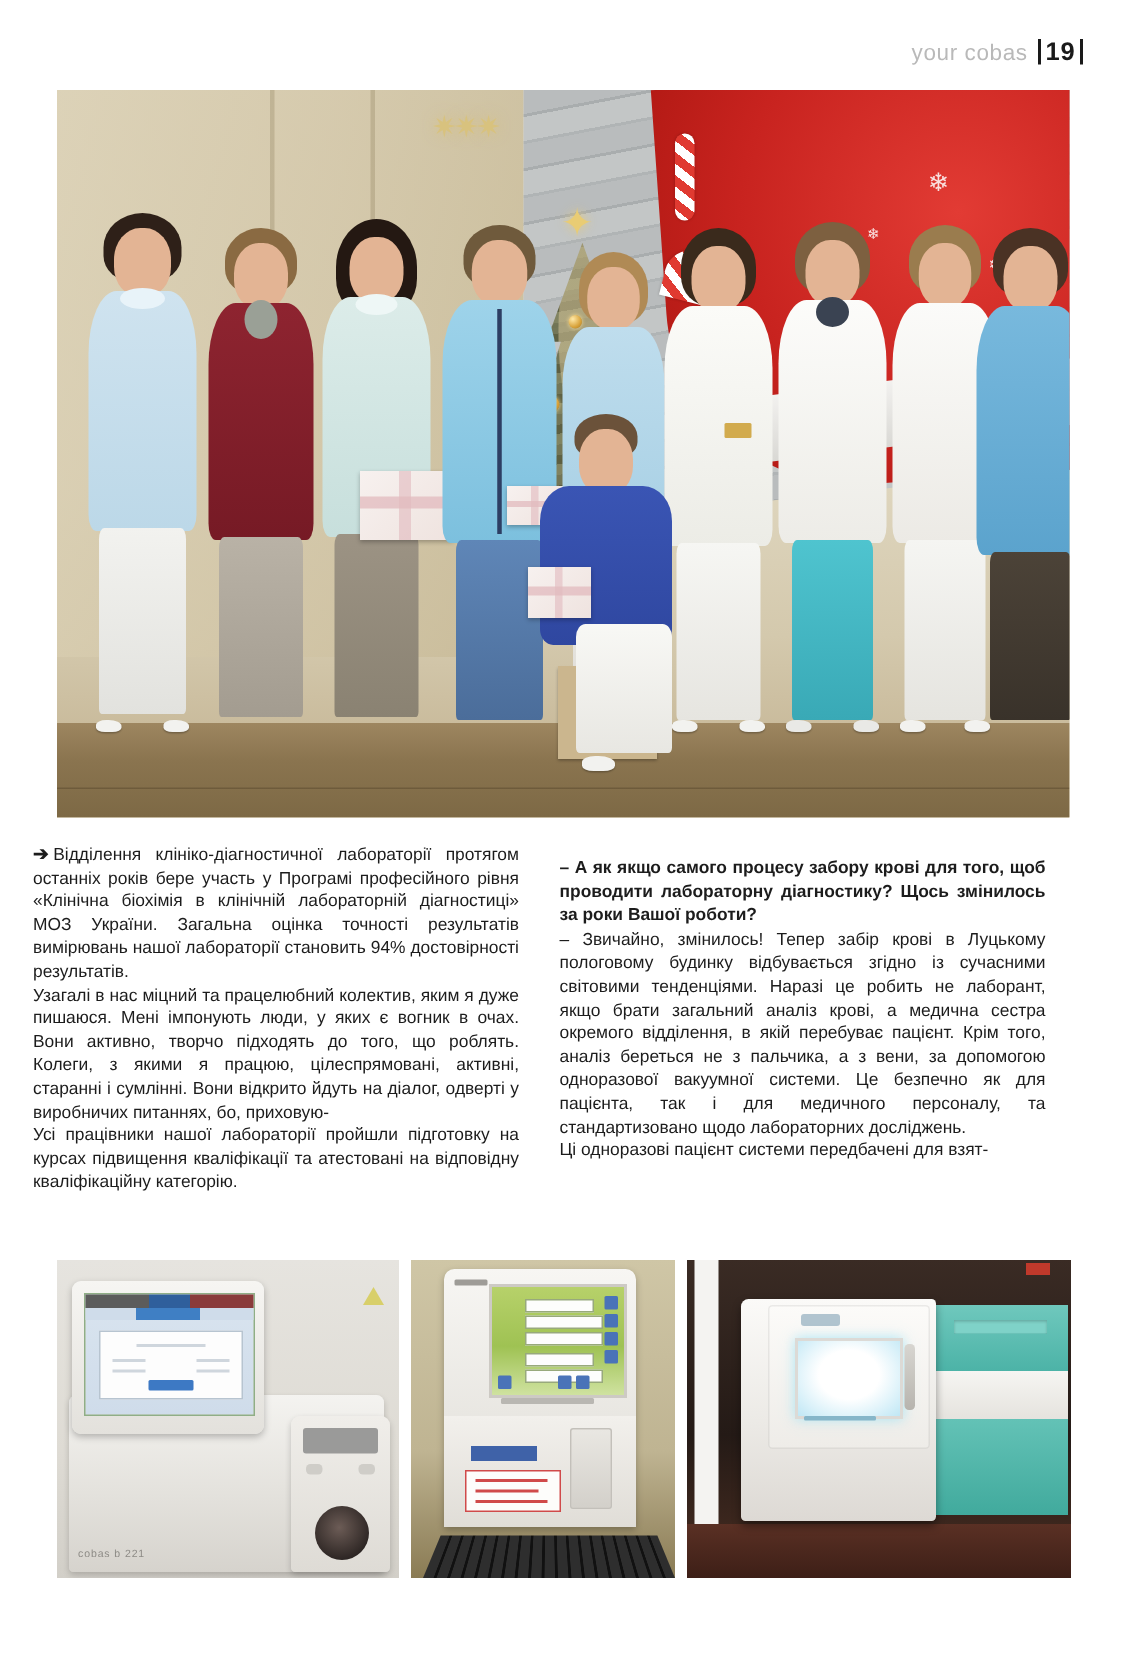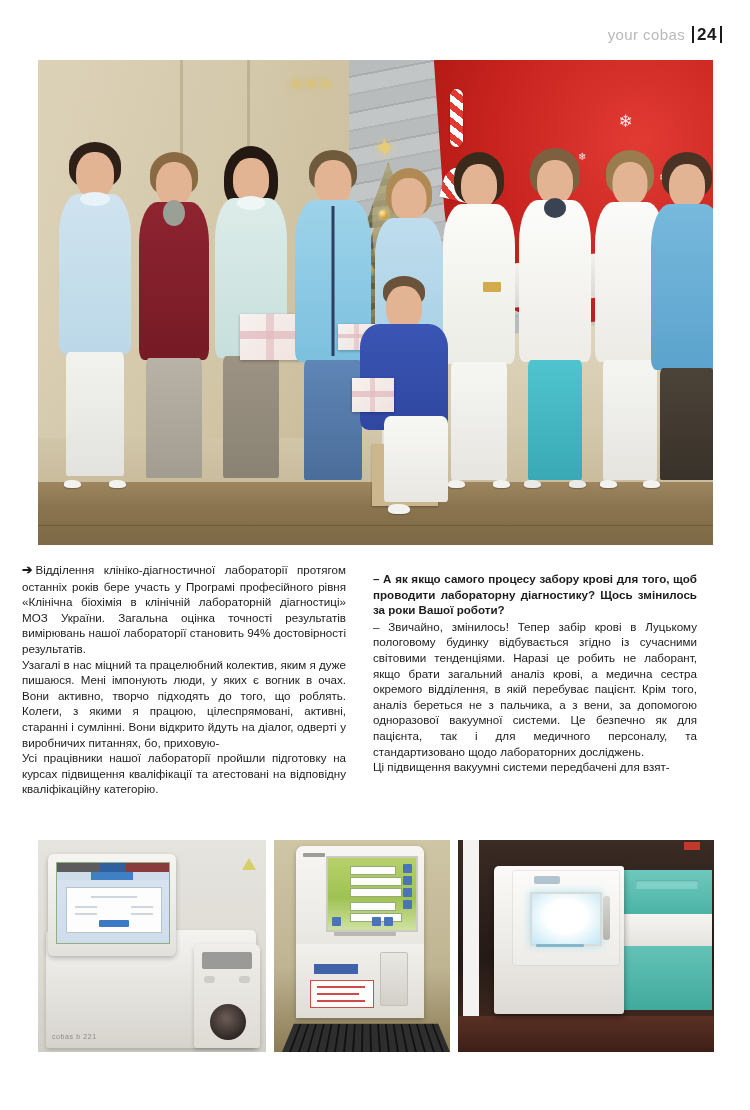--- a/index.html
+++ b/index.html
@@ -332,21 +332,21 @@
               background: linear-gradient(180deg,#f6f5f2,#e5e3de); }
   .p3-teal2 { position:absolute; left:166px; top:106px; width:88px; height:64px;
               background: linear-gradient(180deg,#63c2b6 0%, #41aa9d 100%); }
   .p3-redbit{ position:absolute; right:14px; top:2px; width:16px; height:8px; background:#c0392b; }
 </style>
 </head>
 <body>
 
 <div id="page-header">
   <span class="brand">your cobas</span>
-  <span class="folio">24</span>
+  <span class="folio">19</span>
 </div>
 
 <div id="hero-photo">
   <div class="ph-layer hero-wall"></div>
   <div class="ph-layer hero-wall-panel"></div>
   <div class="ph-layer hero-wall-seam" style="left:21%"></div>
   <div class="ph-layer hero-wall-seam" style="left:31%"></div>
   <div class="ph-layer hero-wood"></div>
   <div class="ph-layer hero-red"></div>
   <div class="ph-layer hero-red-belt"></div>
@@ -478,21 +478,21 @@
 
   <div class="col">
     <p><span class="arrow">➔</span><span>Відділення клініко-діагностичної лабораторії протягом останніх років бере участь у Програмі професійного рівня «Клінічна біохімія в клінічній лабораторній діагностиці» МОЗ України. Загальна оцінка точності результатів вимірювань нашої лабораторії становить 94% достовірності результатів.</span></p>
     <p>Узагалі в нас міцний та працелюбний колектив, яким я дуже пишаюся. Мені імпонують люди, у яких є вогник в очах. Вони активно, творчо підходять до того, що роблять. Колеги, з якими я працюю, цілеспрямовані, активні, старанні і сумлінні. Вони відкрито йдуть на діалог, одверті у виробничих питаннях, бо, приховую-</p>
     <p>Усі працівники нашої лабораторії пройшли підготовку на курсах підвищення кваліфікації та атестовані на відповідну кваліфікаційну категорію.</p>
   </div>
 
   <div class="col">
     <p class="question">– А як якщо самого процесу забору крові для того, щоб проводити лабораторну діагностику? Щось змінилось за роки Вашої роботи?</p>
     <p>– Звичайно, змінилось! Тепер забір крові в Луцькому пологовому будинку відбувається згідно із сучасними світовими тенденціями. Наразі це робить не лаборант, якщо брати загальний аналіз крові, а медична сестра окремого відділення, в якій перебуває пацієнт. Крім того, аналіз береться не з пальчика, а з вени, за допомогою одноразової вакуумної системи. Це безпечно як для пацієнта, так і для медичного персоналу, та стандартизовано щодо лабораторних досліджень.</p>
-    <p>Ці підвищення вакуумні системи передбачені для взят-</p>
+    <p>Ці одноразові пацієнт системи передбачені для взят-</p>
   </div>
 
 </div>
 
 <div id="bottom-photos">
 
   <div class="bphoto" id="photo-cobas">
     <div class="p1-wall"></div>
     <div class="p1-body"></div>
     <div class="p1-monitor">

